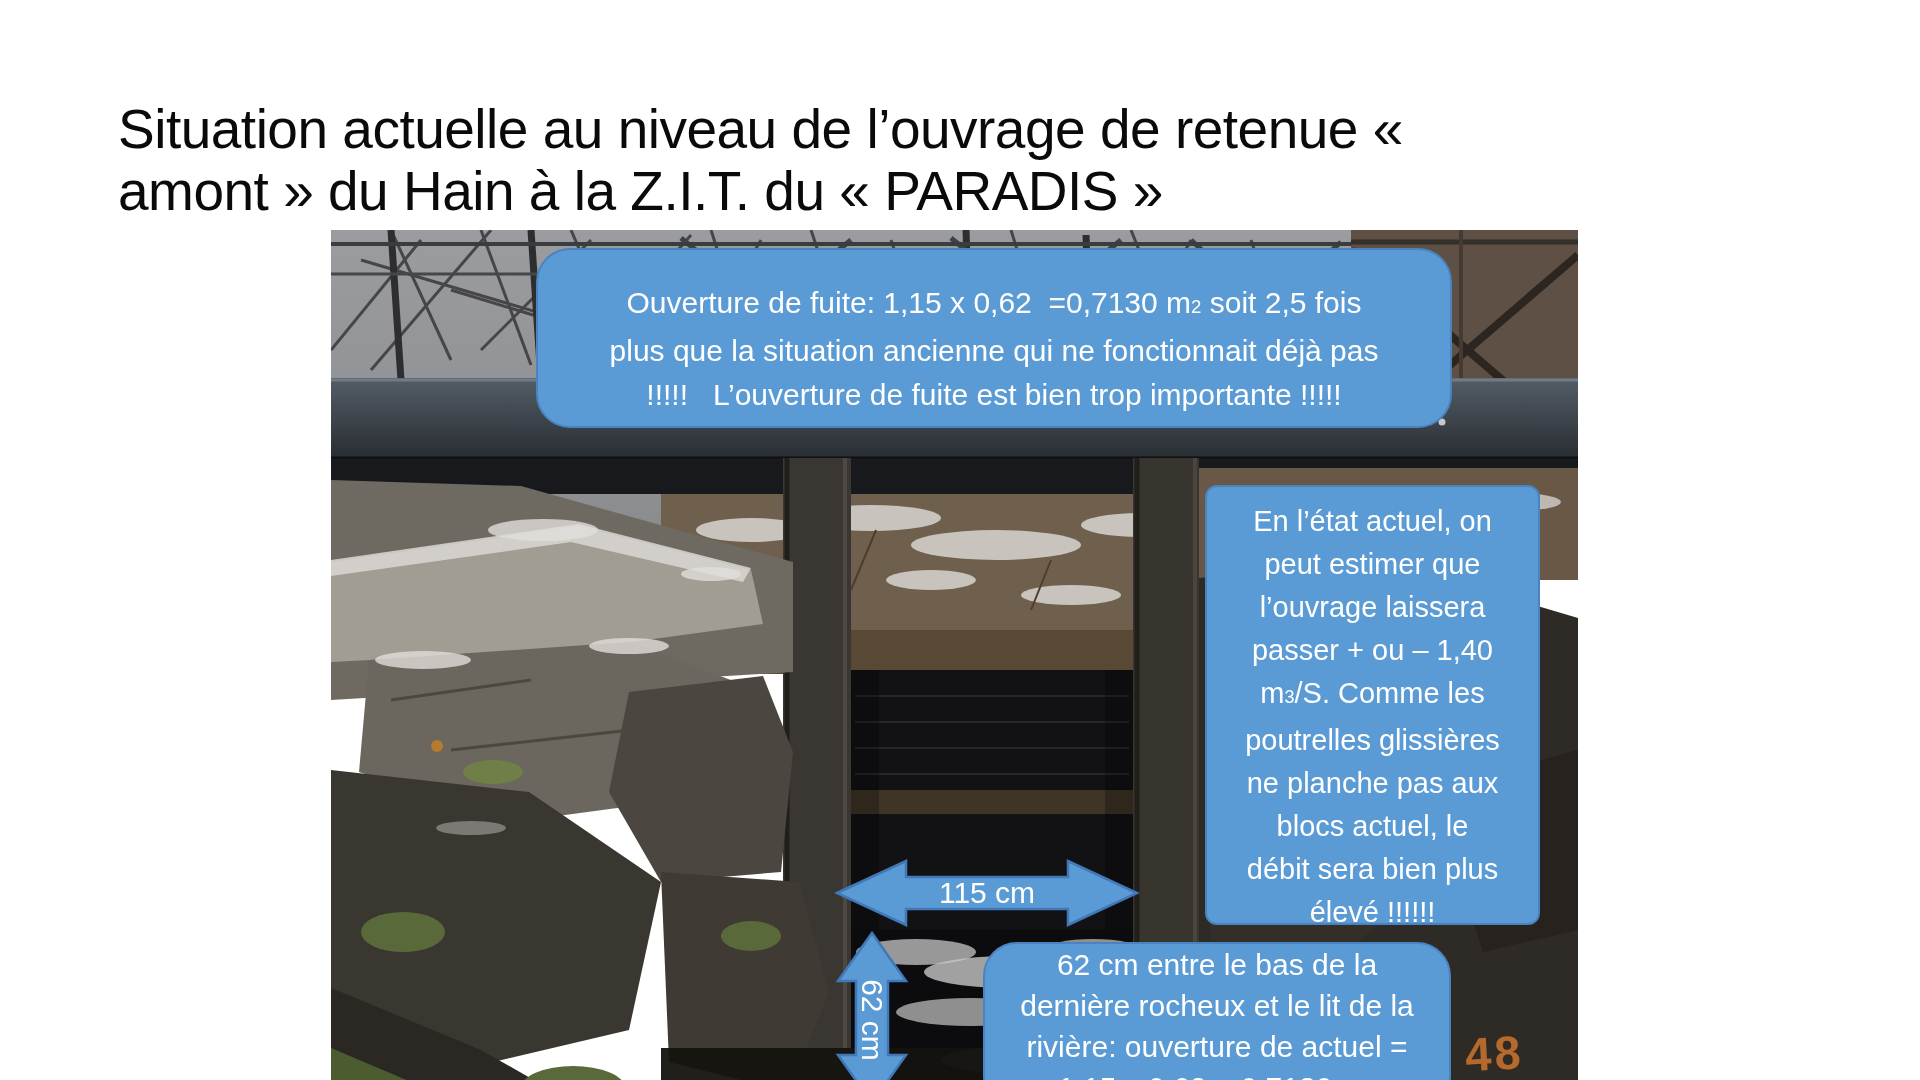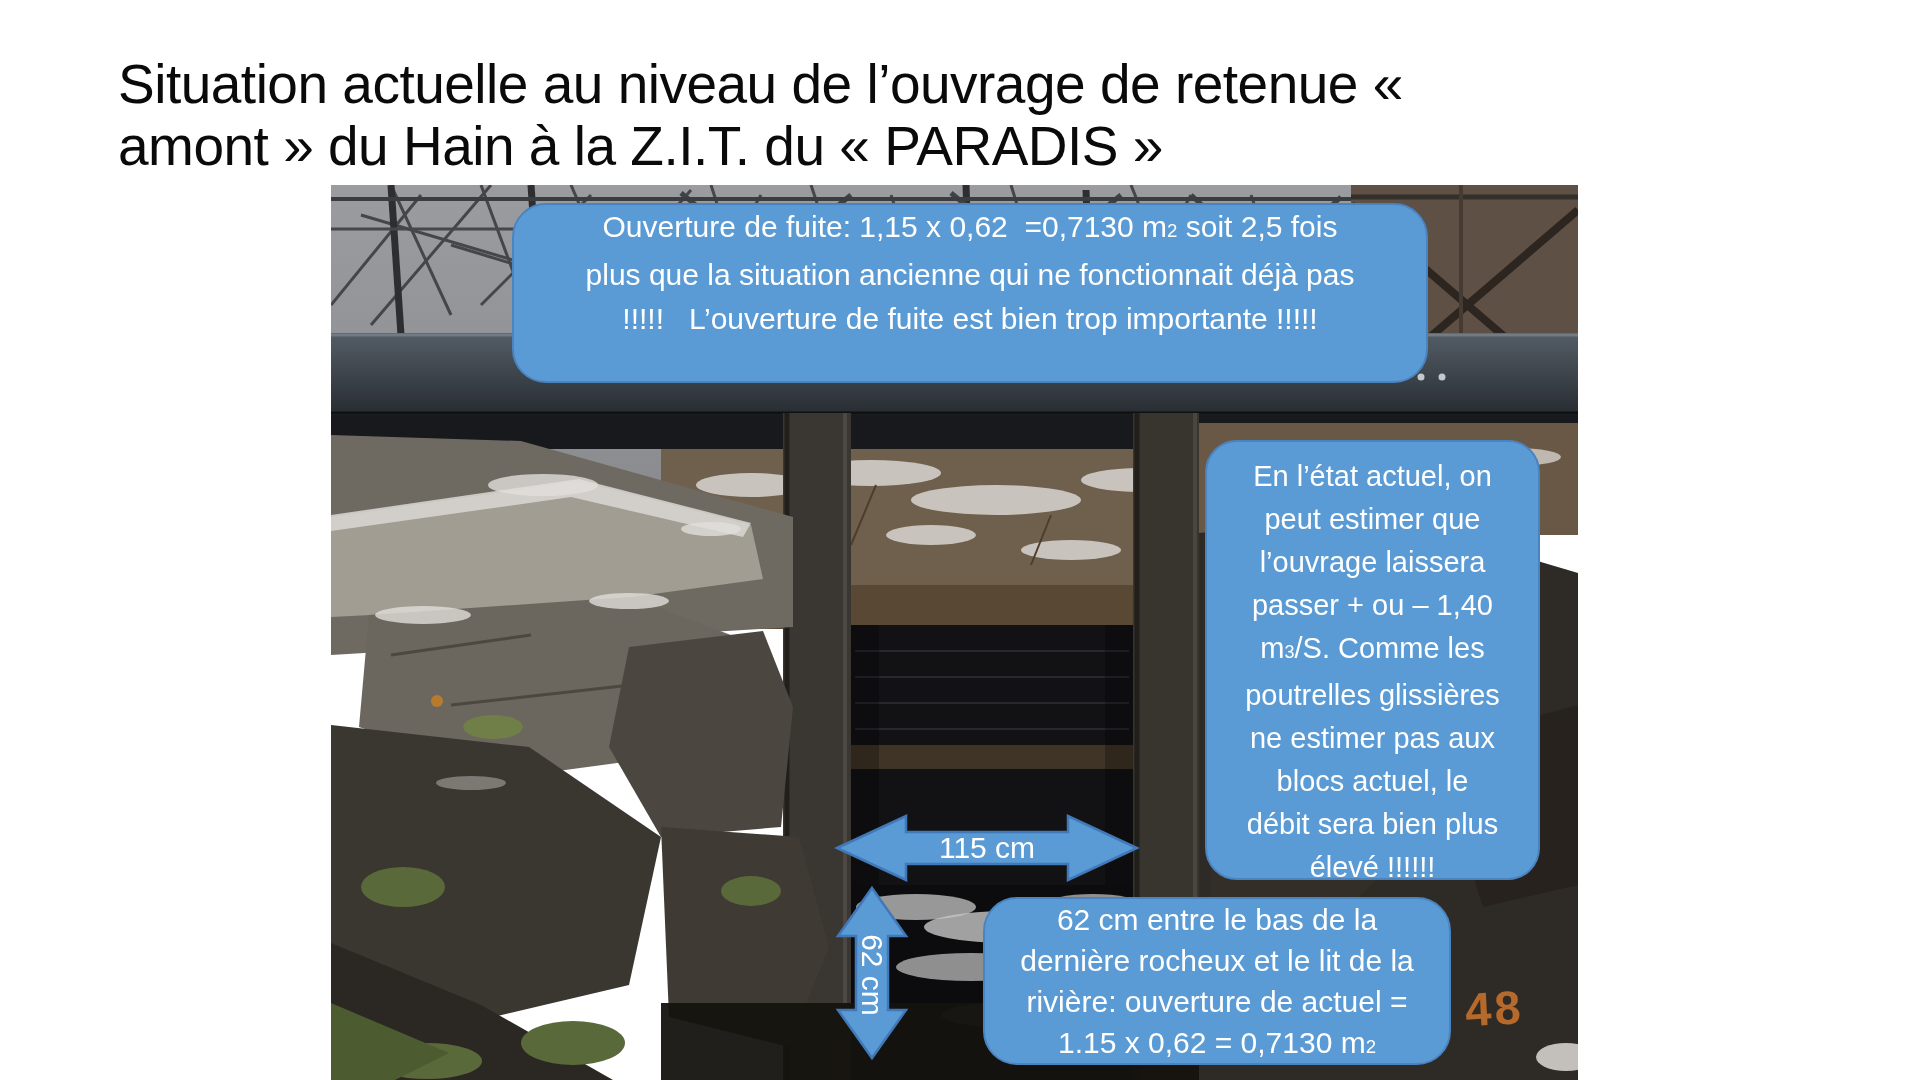--- a/index.html
+++ b/index.html
@@ -1,32 +1,32 @@
 <!DOCTYPE html>
 <html><head>
 <meta charset="utf-8">
 <style>
   html,body{margin:0;padding:0;background:#ffffff;width:1920px;height:1080px;overflow:hidden;}
-  #slide{position:relative;width:1920px;height:824px;background:#ffffff;font-family:"Liberation Sans",sans-serif;}
+  #slide{position:relative;width:1920px;height:824px;background:#ffffff;font-family:"Liberation Sans",sans-serif;margin-top:45px;}
 
   #title{position:absolute;left:118px;top:16px;width:1520px;color:#0a0a0a;
          font-size:55px;line-height:62px;letter-spacing:-0.5px;font-weight:400;}
   #title .tline{display:block;white-space:pre;}
 
   #photo{position:absolute;left:331px;top:185px;width:1247px;height:895px;}
   #photo svg{display:block;width:100%;height:100%;}
 
   .callout{position:absolute;background:#5b9bd5;border:2.5px solid #4a84c0;color:#ffffff;
            text-align:center;box-sizing:border-box;z-index:3;}
   .callout .line{white-space:pre-wrap;}
   .sd{font-size:0.62em;}
 
-  #callout-top{left:512px;top:203px;width:916px;height:180px;border-radius:34px;
-               font-size:30px;line-height:44px;}
-  #callout-right{left:1205px;top:440px;width:335px;height:440px;border-radius:32px;
+  #callout-top{left:536px;top:203px;width:916px;height:180px;border-radius:34px;
+               font-size:30px;line-height:44px;padding-top:31px;}
+  #callout-right{left:1205px;top:440px;width:335px;height:440px;border-radius:12px;
                  font-size:29px;line-height:43px;padding-top:13px;}
   #callout-bottom{left:983px;top:897px;width:468px;height:168px;border-radius:34px;
                   font-size:30px;line-height:41px;padding-top:0;}
 
   .measure{position:absolute;z-index:2;}
   #h-arrow{left:830px;top:808px;width:314px;height:80px;}
   #v-arrow{left:830px;top:884px;width:84px;height:182px;}
   .arrow-shape{fill:#5b9bd5;stroke:#4178b8;stroke-width:2.5;}
   .arrow-label{fill:#ffffff;font-family:"Liberation Sans",sans-serif;font-size:30px;}
 </style>
@@ -244,21 +244,21 @@
     <div class="line">!!!!!   L’ouverture de fuite est bien trop importante !!!!!</div>
   </div>
 
   <div class="callout" id="callout-right">
     <div class="line">En l’état actuel, on</div>
     <div class="line">peut estimer que</div>
     <div class="line">l’ouvrage laissera</div>
     <div class="line">passer + ou – 1,40</div>
     <div class="line"><span>m</span><span class="sd">3</span><span>/S. Comme les</span></div>
     <div class="line">poutrelles glissières</div>
-    <div class="line">ne estimer pas aux</div>
+    <div class="line">ne planche pas aux</div>
     <div class="line">blocs actuel, le</div>
     <div class="line">débit sera bien plus</div>
     <div class="line">élevé !!!!!!</div>
   </div>
 
   <div class="callout" id="callout-bottom">
     <div class="line">62 cm entre le bas de la</div>
     <div class="line">dernière rocheux et le lit de la</div>
     <div class="line">rivière: ouverture de actuel =</div>
     <div class="line"><span>1.15 x 0,62 = 0,7130 m</span><span class="sd">2</span></div>

